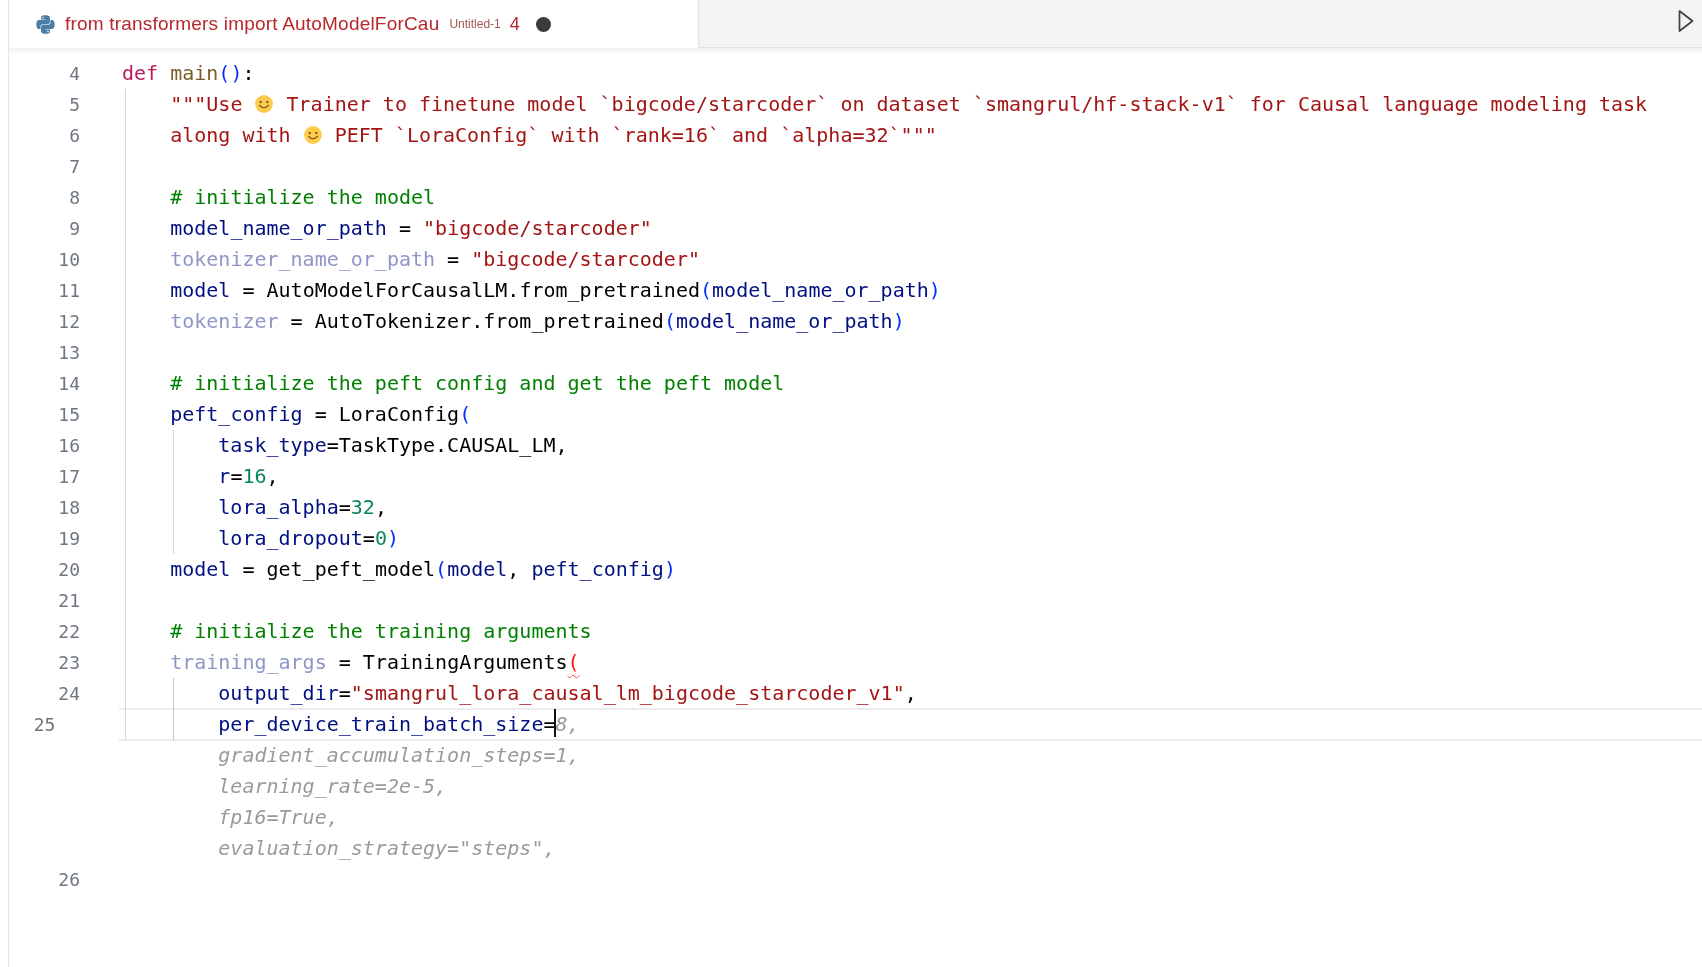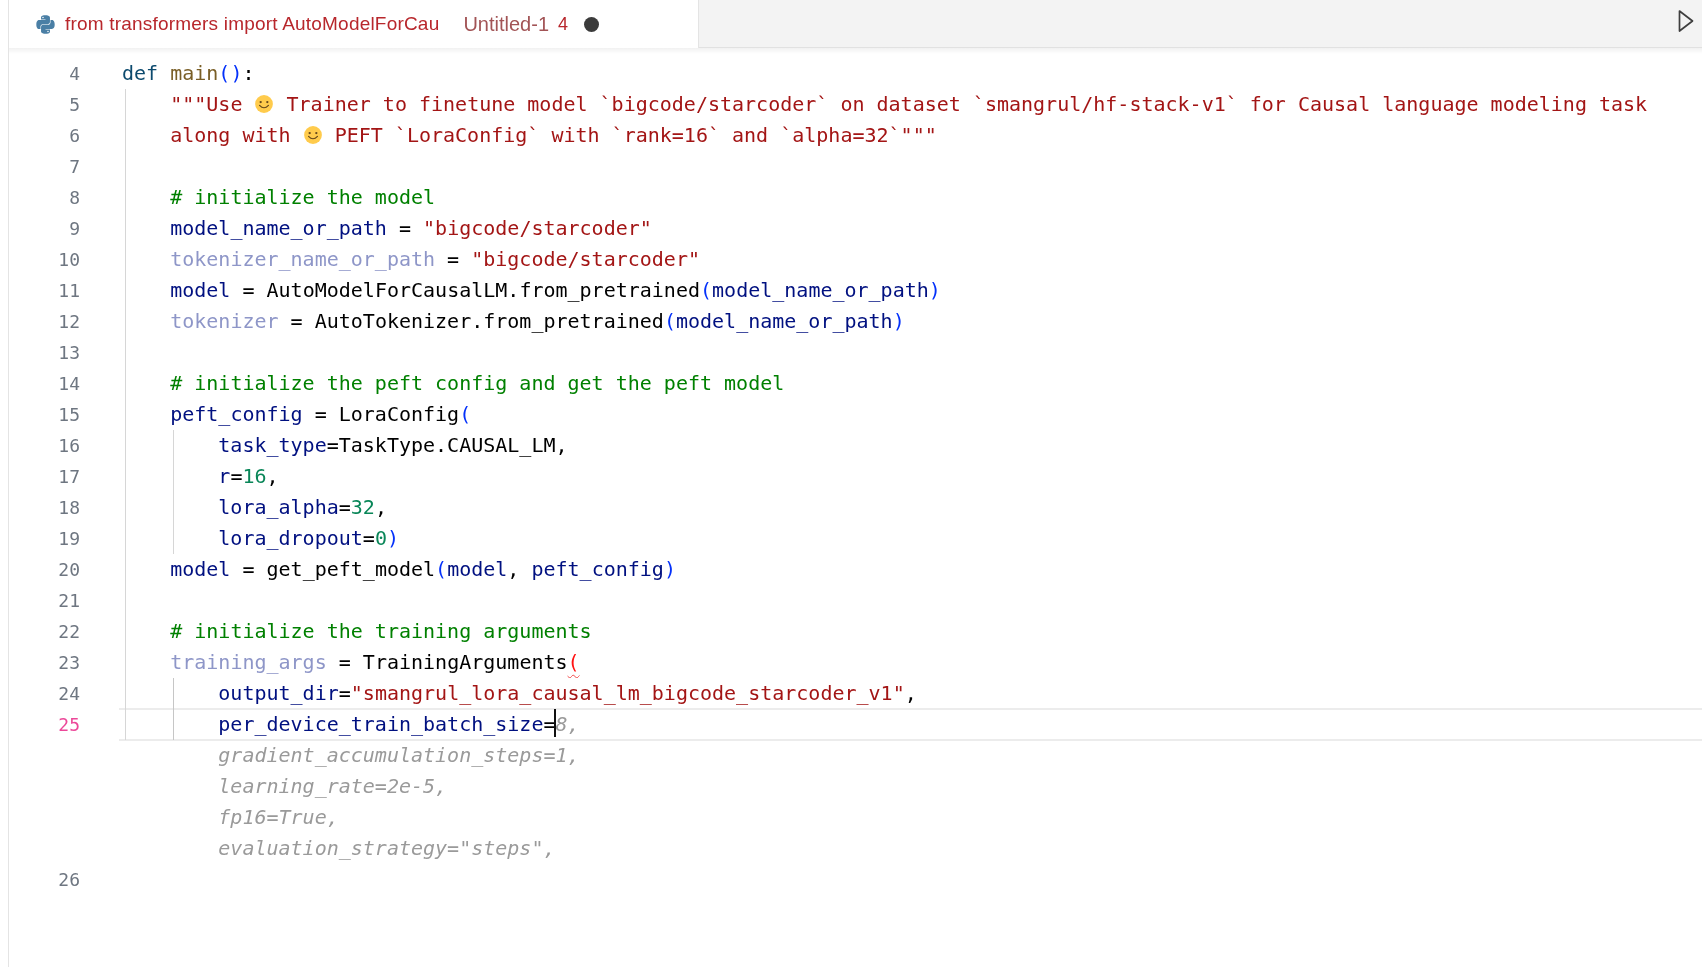--- a/index.html
+++ b/index.html
@@ -9,43 +9,43 @@
          padding-left:9px; }
   .left-edge { position:absolute; left:8px; top:0; width:1px; height:967px;
                background:#e4e4e4; z-index:40; }
 
   
   .tabbar { display:flex; height:48px; width:100%; align-items:stretch; }
   .tab { width:690px; flex:none; background:#ffffff; display:flex; align-items:center;
          padding-left:26px; border-right:1px solid #e4e4e4; cursor:pointer; overflow:hidden; }
   .tab-icon { width:21px; height:21px; flex:none; margin-right:9px; margin-top:1px; }
   .tab-label { color:#b8272c; font-size:19px; white-space:nowrap; letter-spacing:.2px; }
-  .tab-desc  { color:#a25456; font-size:20px; margin-left:24px; white-space:nowrap; }
+  .tab-desc  { color:#a25456; font-size:12px; margin-left:10px; white-space:nowrap; }
   .tab-badge { color:#b8272c; font-size:18px; margin-left:9px; }
   .tab-dirty { width:15px; height:15px; border-radius:50%; background:#3b3b3b;
                margin-left:16px; flex:none; cursor:pointer; }
   .tab-rest { flex:1; background:#f3f3f3; border-bottom:1px solid #e1e1e1;
               display:flex; align-items:flex-start; justify-content:flex-end; }
   .run-btn { margin:6px 2px 0 0; width:28px; height:30px; display:flex;
              align-items:center; justify-content:center; cursor:pointer; }
 
   
   .editor { position:relative; width:100%; height:919px; background:#fff; overflow:hidden;
             font-family:"DejaVu Sans Mono", monospace; cursor:text; }
   .editor::before { content:""; position:absolute; left:0; top:0; right:0; height:6px;
                     background:linear-gradient(to bottom, rgba(0,0,0,.055), rgba(0,0,0,0));
                     z-index:30; pointer-events:none; }
   .rows { position:relative; margin-top:10px; }
   .row { display:flex; height:31px; line-height:31px; position:relative; z-index:5; }
   .gutter { width:113px; flex:none; text-align:right; padding-right:42px;
             font-size:18px; color:#6e7681; user-select:none; }
-  .row.current .gutter { color:#ec4899; }
+  .row.current .gutter { color:#737373;text-align:center; }
   .code { flex:1; white-space:pre; overflow:hidden; font-size:20px; }
 
-  .tok-kw   { color:#0c4a6e; }
+  .tok-kw   { color:#be185d; }
   .tok-fn   { color:#795e26; }
   .tok-br   { color:#0431fa; }
   .tok-pl   { color:#000000; }
   .tok-str  { color:#a31515; }
   .tok-com  { color:#008000; }
   .tok-var  { color:#001080; }
   .tok-uvar { color:#8e96c8; }
   .tok-num  { color:#098658; }
   .tok-err  { color:#ff1212; text-decoration-line:underline; text-decoration-style:wavy;
               text-decoration-color:#f14c4c; text-decoration-thickness:1px;

